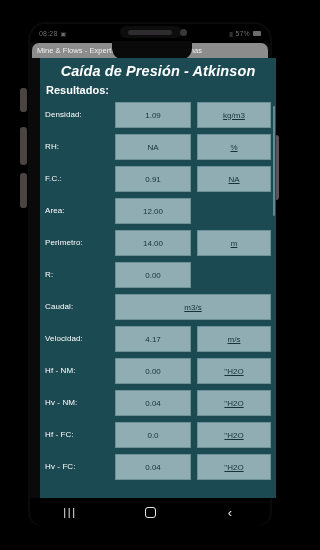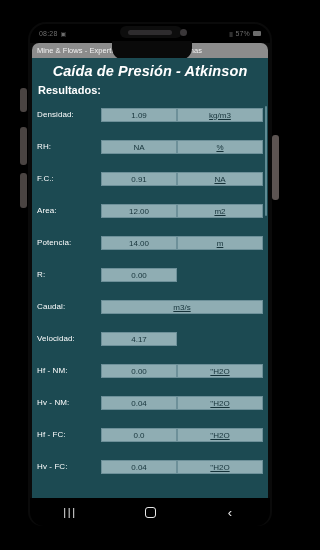--- a/index.html
+++ b/index.html
@@ -106,21 +106,21 @@
     position:absolute;
     left:112px; top:41px;
     width:80px; height:19px;
     background:#0a0a0a;
     border-radius:0 0 12px 12px;
   }
 
   
   .app-screen {
     position:absolute;
-    left:32px; top:58px;
+    left:40px; top:58px;
     width:236px; height:440px;
     background:#1c4a52;
     overflow:hidden;
   }
   .app-heading {
     font-size:14.5px;
     font-weight:bold;
     font-style:italic;
     color:#ffffff;
     text-align:center;
@@ -138,30 +138,31 @@
   .results-table {
     display:flex;
     flex-direction:column;
     gap:6px;
     padding:0 5px;
   }
   .result-row {
     display:flex;
     align-items:center;
     height:26px;
+    gap:6px;
   }
   .row-label {
     flex:0 0 64px;
     font-size:8px;
     color:#ffffff;
     line-height:1.25;
     letter-spacing:.1px;
   }
   .cell {
-    height:14px;
+    height:26px;
     background:#8fadb3;
     border:1px solid #6d9099;
     display:flex;
     align-items:center;
     justify-content:center;
     font-size:8px;
     color:#16333a;
   }
   .cell-value { flex:0 0 76px; }
   .cell-unit  { flex:1 1 auto;text-decoration:underline; }
@@ -255,42 +256,42 @@
 
       <div class="result-row">
         <div class="row-label">F.C.:</div>
         <div class="cell cell-value">0.91</div>
         <div class="cell cell-unit">NA</div>
       </div>
 
       <div class="result-row">
         <div class="row-label">Area:</div>
         <div class="cell cell-value">12.00</div>
-        <div class="cell cell-unit">m2</div>
-      </div>
-
-      <div class="result-row">
-        <div class="row-label">Potencia:</div>
+      </div>
+
+      <div class="result-row">
+        <div class="row-label">Perimetro:</div>
         <div class="cell cell-value">14.00</div>
         <div class="cell cell-unit">m</div>
       </div>
 
       <div class="result-row">
         <div class="row-label">R:</div>
         <div class="cell cell-value">0.00</div>
       </div>
 
       <div class="result-row">
         <div class="row-label">Caudal:</div>
         <div class="cell cell-unit">m3/s</div>
       </div>
 
       <div class="result-row">
         <div class="row-label">Velocidad:</div>
         <div class="cell cell-value">4.17</div>
+        <div class="cell cell-unit">m/s</div>
       </div>
 
       <div class="result-row">
         <div class="row-label">Hf - NM:</div>
         <div class="cell cell-value">0.00</div>
         <div class="cell cell-unit">"H2O</div>
       </div>
 
       <div class="result-row">
         <div class="row-label">Hv - NM:</div>

